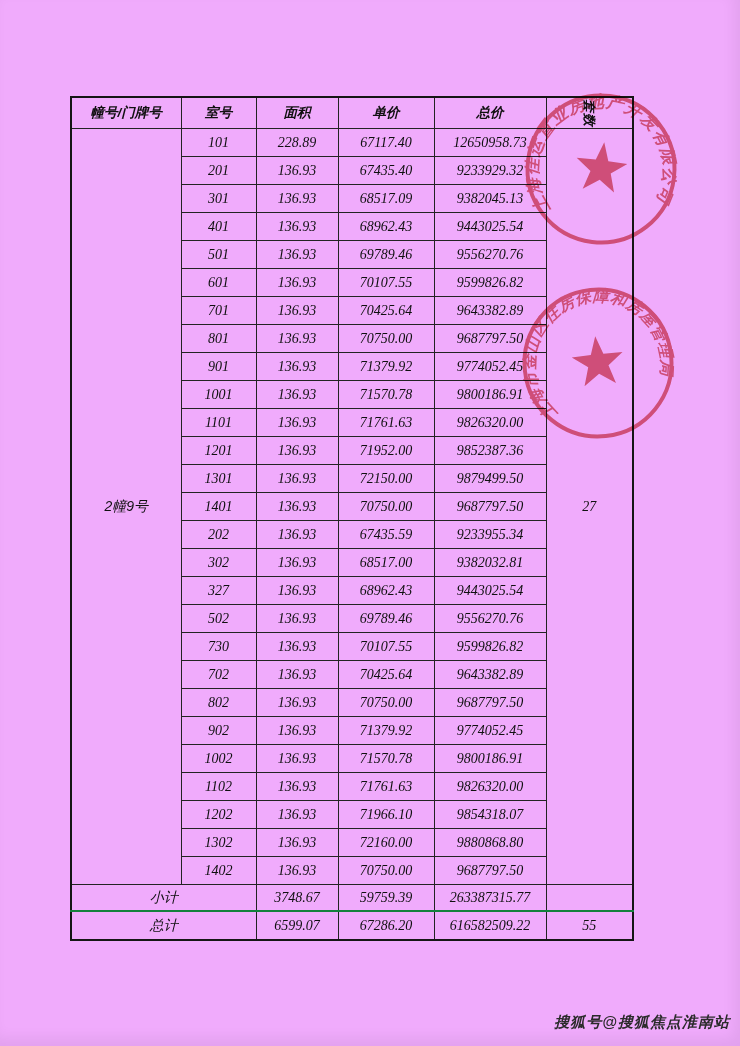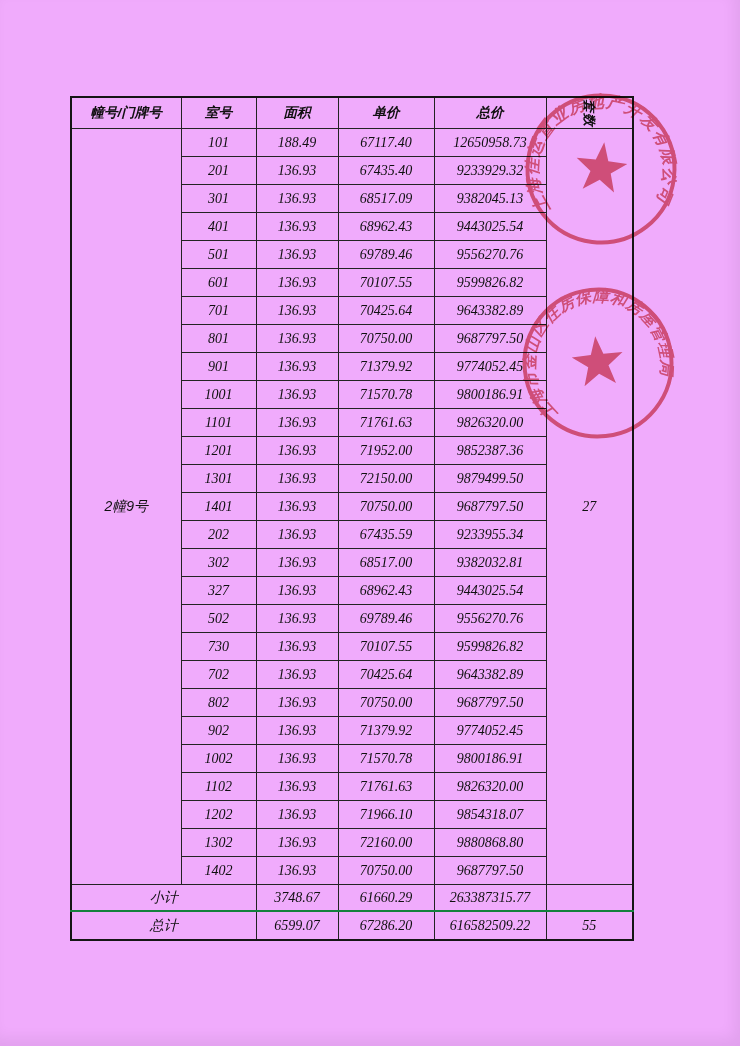--- a/index.html
+++ b/index.html
@@ -122,21 +122,21 @@
         <th>面积</th>
         <th>单价</th>
         <th>总价</th>
         <th><span class="vertical">套数</span></th>
       </tr>
     </thead>
     <tbody id="rows-body">
         <tr>
           <td rowspan="27" class="building-cell">2幢9号</td>
           <td>101</td>
-          <td>188.49</td>
+          <td>228.89</td>
           <td>67117.40</td>
           <td>12650958.73</td>
           <td rowspan="27" class="units-cell">27</td>
         </tr>
         <tr>
           <td>201</td>
           <td>136.93</td>
           <td>67435.40</td>
           <td>9233929.32</td>
         </tr>
@@ -288,21 +288,21 @@
           <td>1402</td>
           <td>136.93</td>
           <td>70750.00</td>
           <td>9687797.50</td>
         </tr>
       </tbody>
     <tfoot>
       <tr class="subtotal-row">
         <td colspan="2" class="row-label">小计</td>
         <td>3748.67</td>
-        <td>61660.29</td>
+        <td>59759.39</td>
         <td>263387315.77</td>
         <td></td>
       </tr>
       <tr class="total-row">
         <td colspan="2" class="row-label">总计</td>
         <td>6599.07</td>
         <td>67286.20</td>
         <td>616582509.22</td>
         <td>55</td>
       </tr>
@@ -324,14 +324,15 @@
     <svg viewBox="0 0 200 200" width="100%" height="100%" xmlns="http://www.w3.org/2000/svg">
       <defs>
         <path id="arcPath2" d="M 43,158 A 80,80 0 1 1 157,158" fill="none"></path>
       </defs>
       <circle class="seal-ring" cx="100" cy="100" r="93"></circle>
       <text class="seal-text" style="font-size:20px; letter-spacing:1px;"><textPath href="#arcPath2">上海市金山区住房保障和房屋管理局</textPath></text>
       <polygon class="seal-star" points="100,66 108,89 132.3,89.5 112.9,104.2 120,127.5 100,113.6 80,127.5 87.1,104.2 67.7,89.5 92,89"></polygon>
     </svg>
   </div>
 
+  <div class="watermark">搜狐号@搜狐焦点淮南站</div>
 
 </div>
 
 </body></html>

